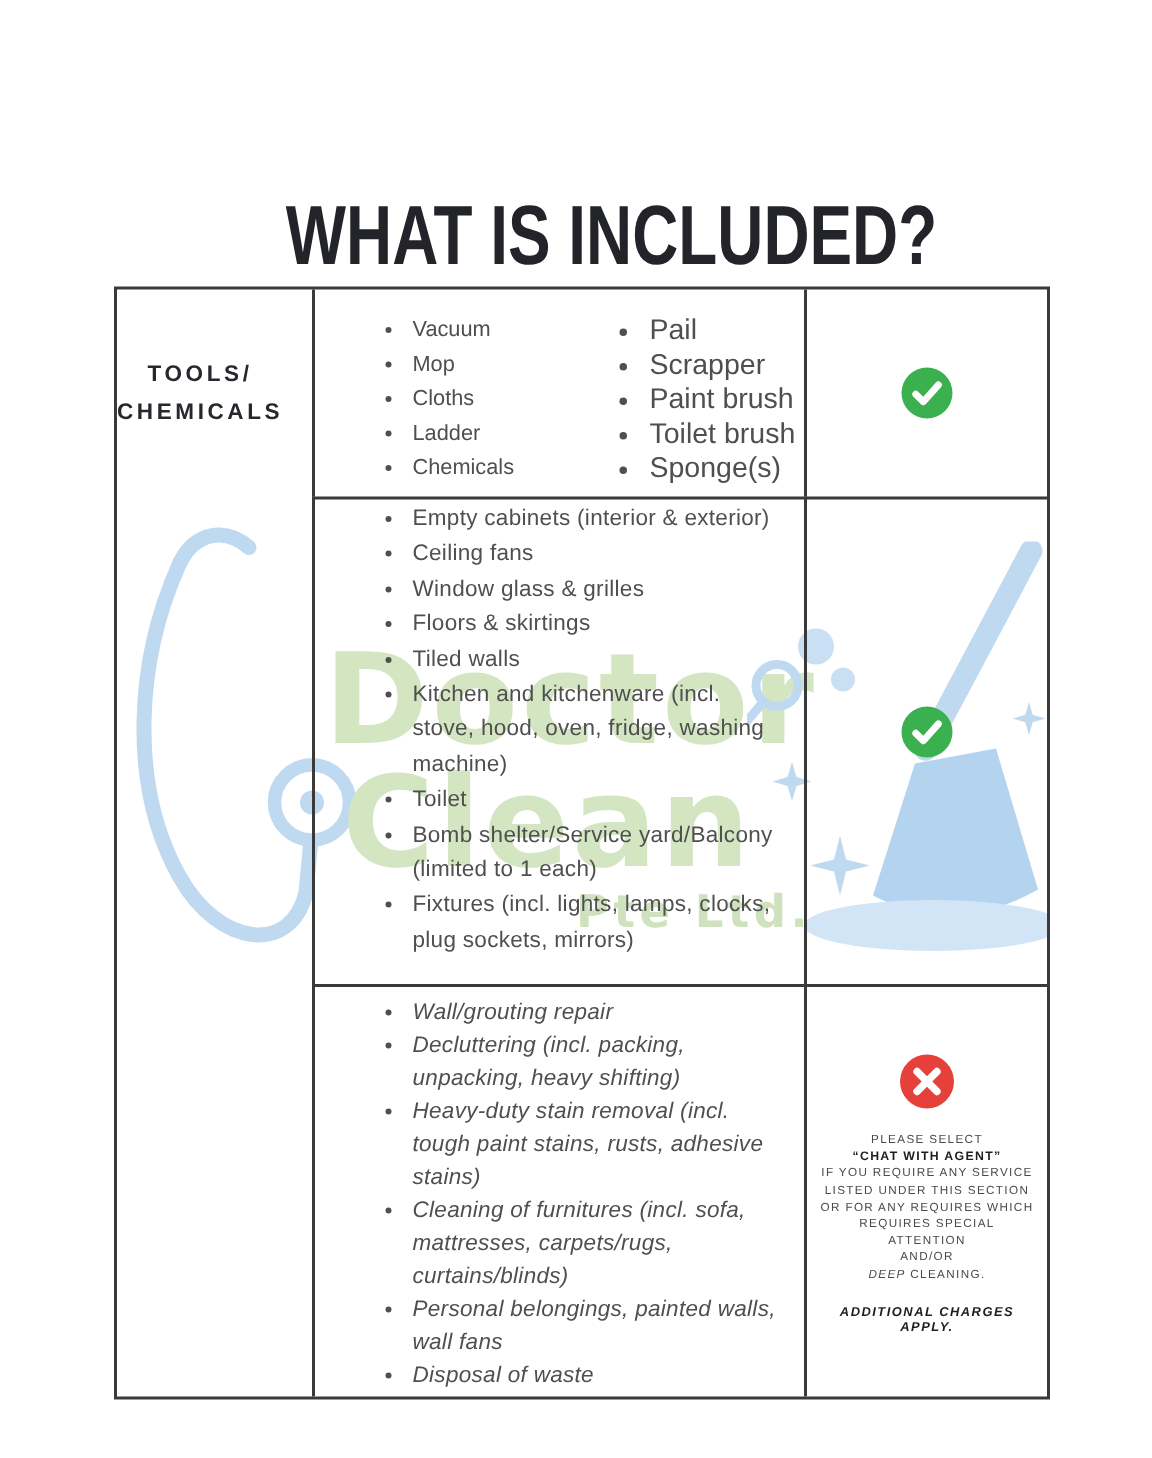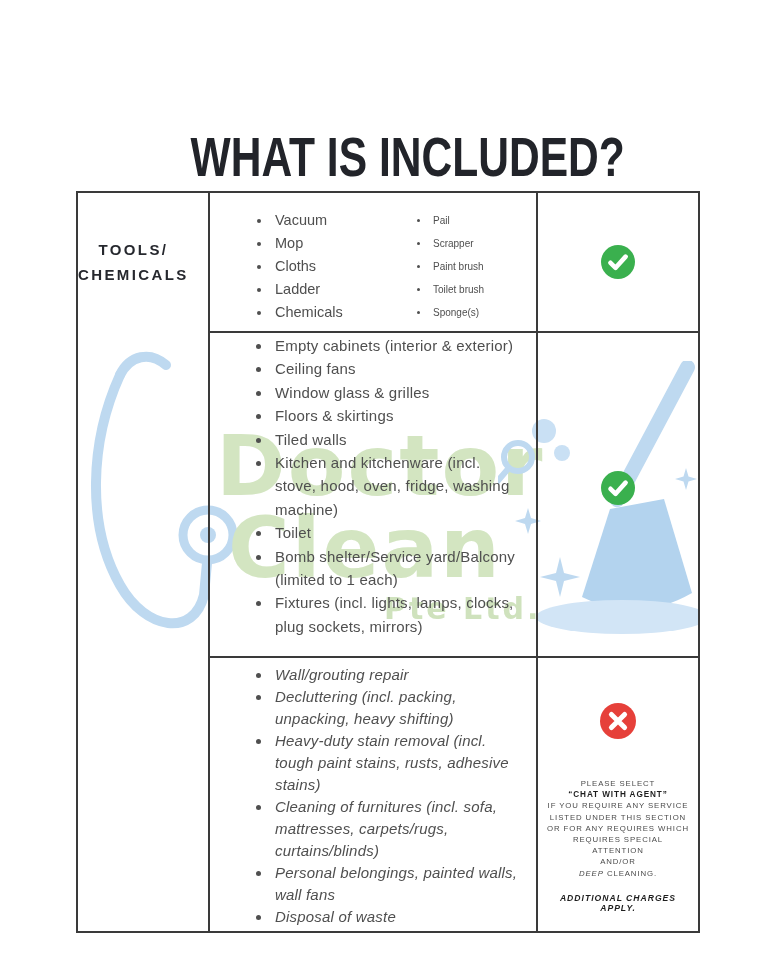--- a/index.html
+++ b/index.html
@@ -34,28 +34,28 @@
   .c-note{grid-column:3;grid-row:3;display:flex;flex-direction:column;align-items:center;padding:44px 8px 0 8px;}
   
   .hdr-line{font-size:15px;font-weight:700;letter-spacing:2.4px;color:#26282e;text-align:center;line-height:25px;}
   .scope-inner{position:absolute;top:248px;left:0;right:0;text-align:center;}
   .scope-title{font-size:17px;font-weight:700;letter-spacing:3px;color:#26282e;}
   .scope-sub{font-size:9.5px;font-style:italic;font-weight:600;letter-spacing:0.8px;color:#3d3f45;margin-top:3px;}
   
   .blist{margin:0;padding:0 0 0 18px;list-style:disc outside;color:#4f4f4f;}
   .blist li{padding-left:3px;}
   .tools-list-a{font-size:14.5px;line-height:23px;width:116px;}
-  .tools-list-b{font-size:10px;line-height:23px;margin-left:24px;}
+  .tools-list-b{font-size:19px;line-height:23px;margin-left:24px;}
   .inc-list{font-size:15px;line-height:23.4px;letter-spacing:0.2px;}
   .exc-list{font-size:15px;line-height:22px;letter-spacing:0.2px;}
   
   .icon-check,.icon-cross{display:block;}
   .lift{transform:translateY(-7px);}
   
-  .note-lines{margin-top:38px;text-align:center;}
+  .note-lines{margin-top:14px;text-align:center;}
   .note-line,.note-line-deep{font-size:7.8px;line-height:11.2px;letter-spacing:0.9px;color:#4a4a4a;font-weight:500;}
   .note-line:nth-child(2){font-weight:800;color:#1e1e1e;font-size:8.2px;}
   .note-line-deep .ital{font-style:italic;}
   .note-footer{margin-top:14px;font-size:8.6px;font-weight:800;font-style:italic;letter-spacing:1px;color:#1e1e1e;text-align:center;}
   
   .wm{position:absolute;inset:0;z-index:0;overflow:hidden;pointer-events:none;}
   .wm-word{position:absolute;font-family:"DejaVu Sans", sans-serif;font-weight:700;color:#d3e5c1;}
   .wm-doctor{left:138px;top:224px;font-size:84px;letter-spacing:2px;}
   .wm-clean{left:150px;top:306px;font-size:84px;letter-spacing:2px;}
   .wm-pte{left:306px;top:398px;font-size:30px;letter-spacing:3px;color:#cfe2bd;}

